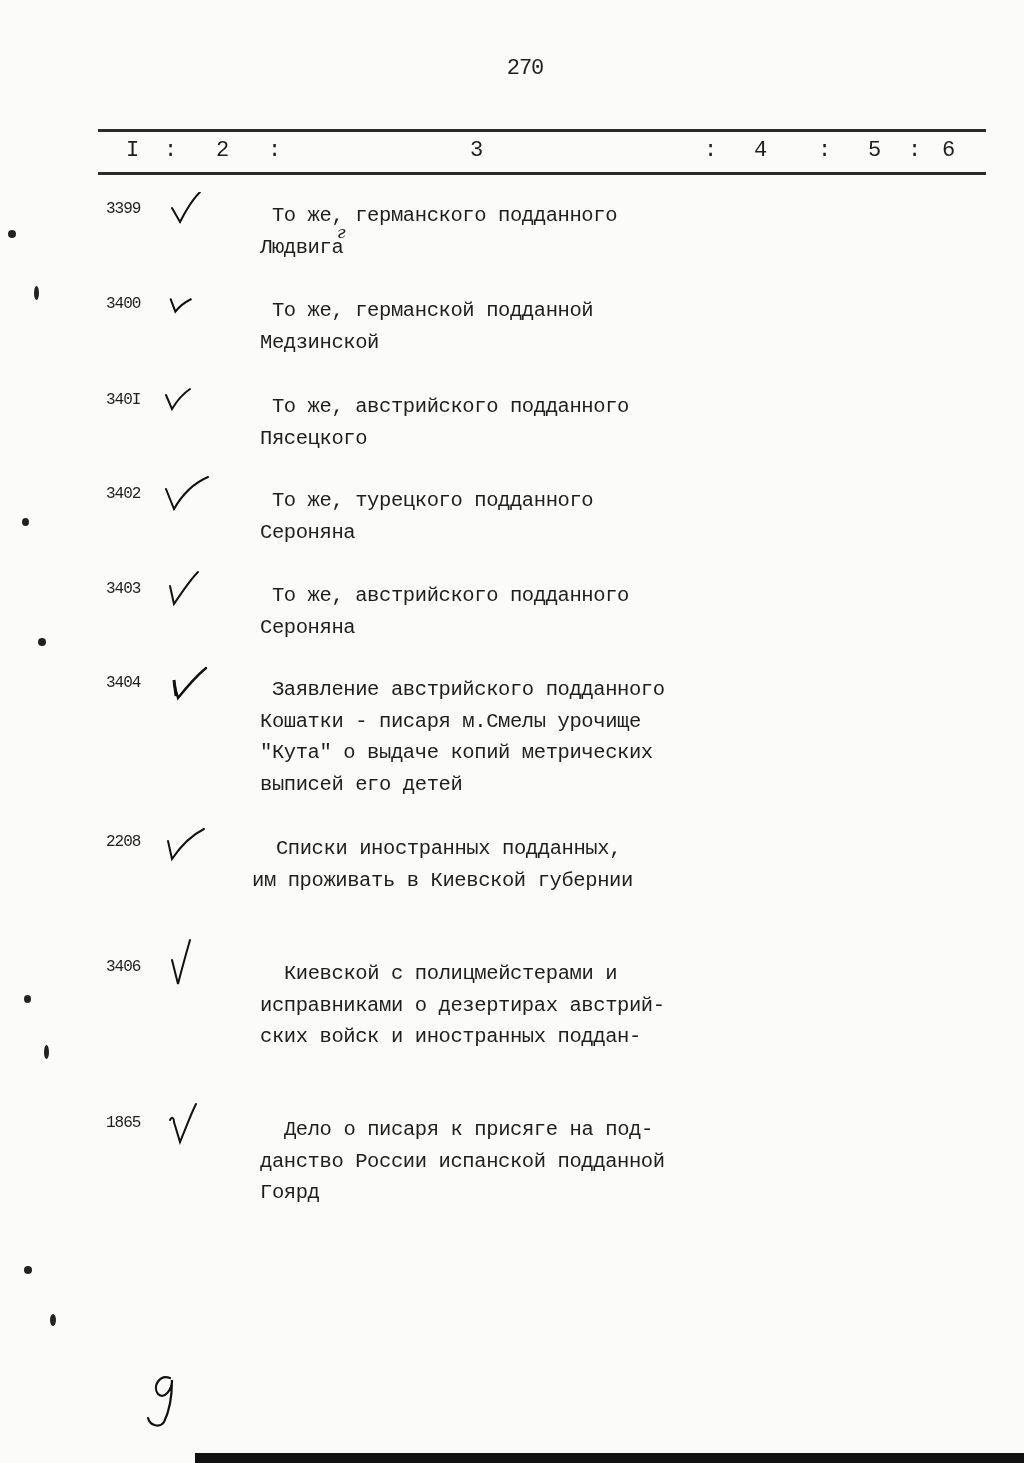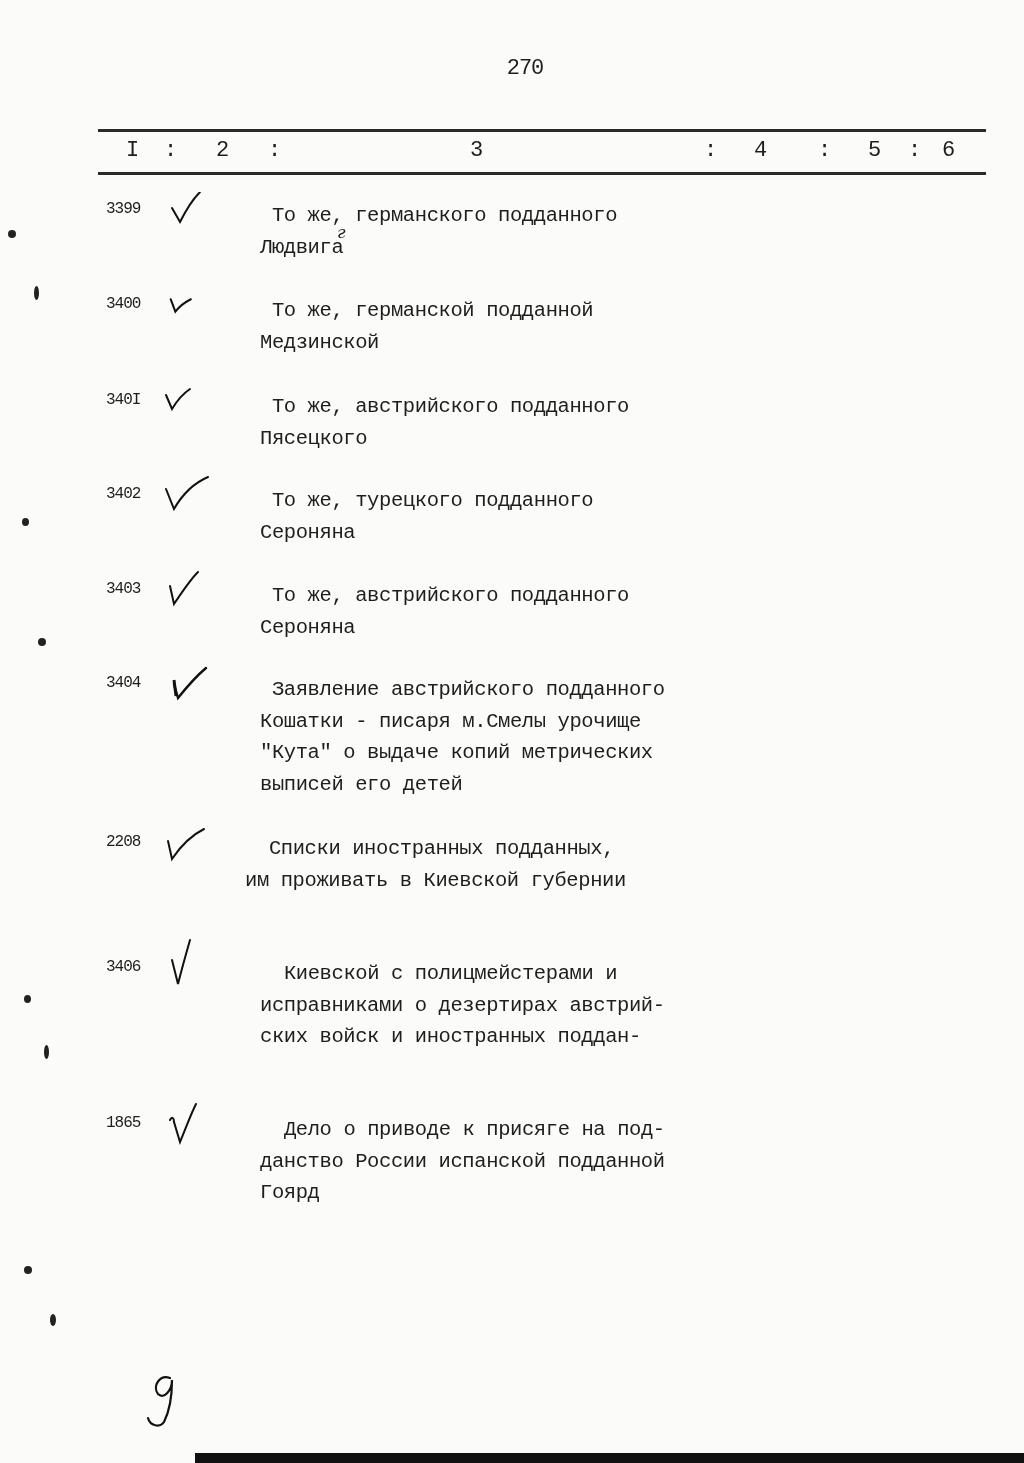--- a/index.html
+++ b/index.html
@@ -125,41 +125,41 @@
   <div class="entry-title"><div> Заявление австрийского подданного</div><div>Кошатки - писаря м.Смелы урочище</div><div>"Кута" о выдаче копий метрических</div><div>выписей его детей</div></div>
 </div>
 
 <div class="entry" style="top:833px">
   <span class="entry-number">2208</span>
   <span class="check" style="left:164px;width:44px;height:38px;top:-6px">
     <svg viewBox="0 0 44 38">
         <path d="M4 14 L8 32 C16 20 28 8 40 2" fill="none" stroke="#111" stroke-width="2" stroke-linecap="round"></path>
       </svg>
   </span>
-  <div class="entry-title" style="left:257px"><div> Списки иностранных подданных,</div><div style="margin-left:-12px">им проживать в Киевской губернии</div></div>
+  <div class="entry-title" style="left:264px"><div> Списки иностранных подданных,</div><div style="margin-left:-12px">им проживать в Киевской губернии</div></div>
 </div>
 
 <div class="entry" style="top:958px">
   <span class="entry-number">3406</span>
   <span class="check" style="left:168px;width:28px;height:50px;top:-20px">
     <svg viewBox="0 0 28 50">
         <path d="M4 22 L10 46 C14 30 18 16 22 2" fill="none" stroke="#111" stroke-width="2" stroke-linecap="round"></path>
       </svg>
   </span>
   <div class="entry-title" style="left:272px"><div> Киевской с полицмейстерами и</div><div style="margin-left:-12px">исправниками о дезертирах австрий-</div><div style="margin-left:-12px">ских войск и иностранных поддан-</div></div>
 </div>
 
 <div class="entry" style="top:1114px">
   <span class="entry-number">1865</span>
   <span class="check" style="left:166px;width:34px;height:44px;top:-12px">
     <svg viewBox="0 0 34 44">
         <path d="M4 18 C6 14 8 16 8 20 L14 40 C20 26 24 14 30 2" fill="none" stroke="#111" stroke-width="2" stroke-linecap="round"></path>
       </svg>
   </span>
-  <div class="entry-title" style="left:272px"><div> Дело о приводе к присяге на под-</div><div style="margin-left:-12px">данство России испанской подданной</div><div style="margin-left:-12px">Гоярд</div></div>
+  <div class="entry-title" style="left:272px"><div> Дело о писаря к присяге на под-</div><div style="margin-left:-12px">данство России испанской подданной</div><div style="margin-left:-12px">Гоярд</div></div>
 </div>
 
 <div class="handwritten-mark">
   <svg viewBox="0 0 50 60" width="50" height="60">
     <path d="M30 8 C20 4 12 16 18 24 C24 30 32 20 32 10 C32 26 30 40 24 52 C20 58 10 56 8 48" fill="none" stroke="#111" stroke-width="2.2" stroke-linecap="round"></path>
   </svg>
 </div>
 
 <div class="bottom-edge"></div>
 

